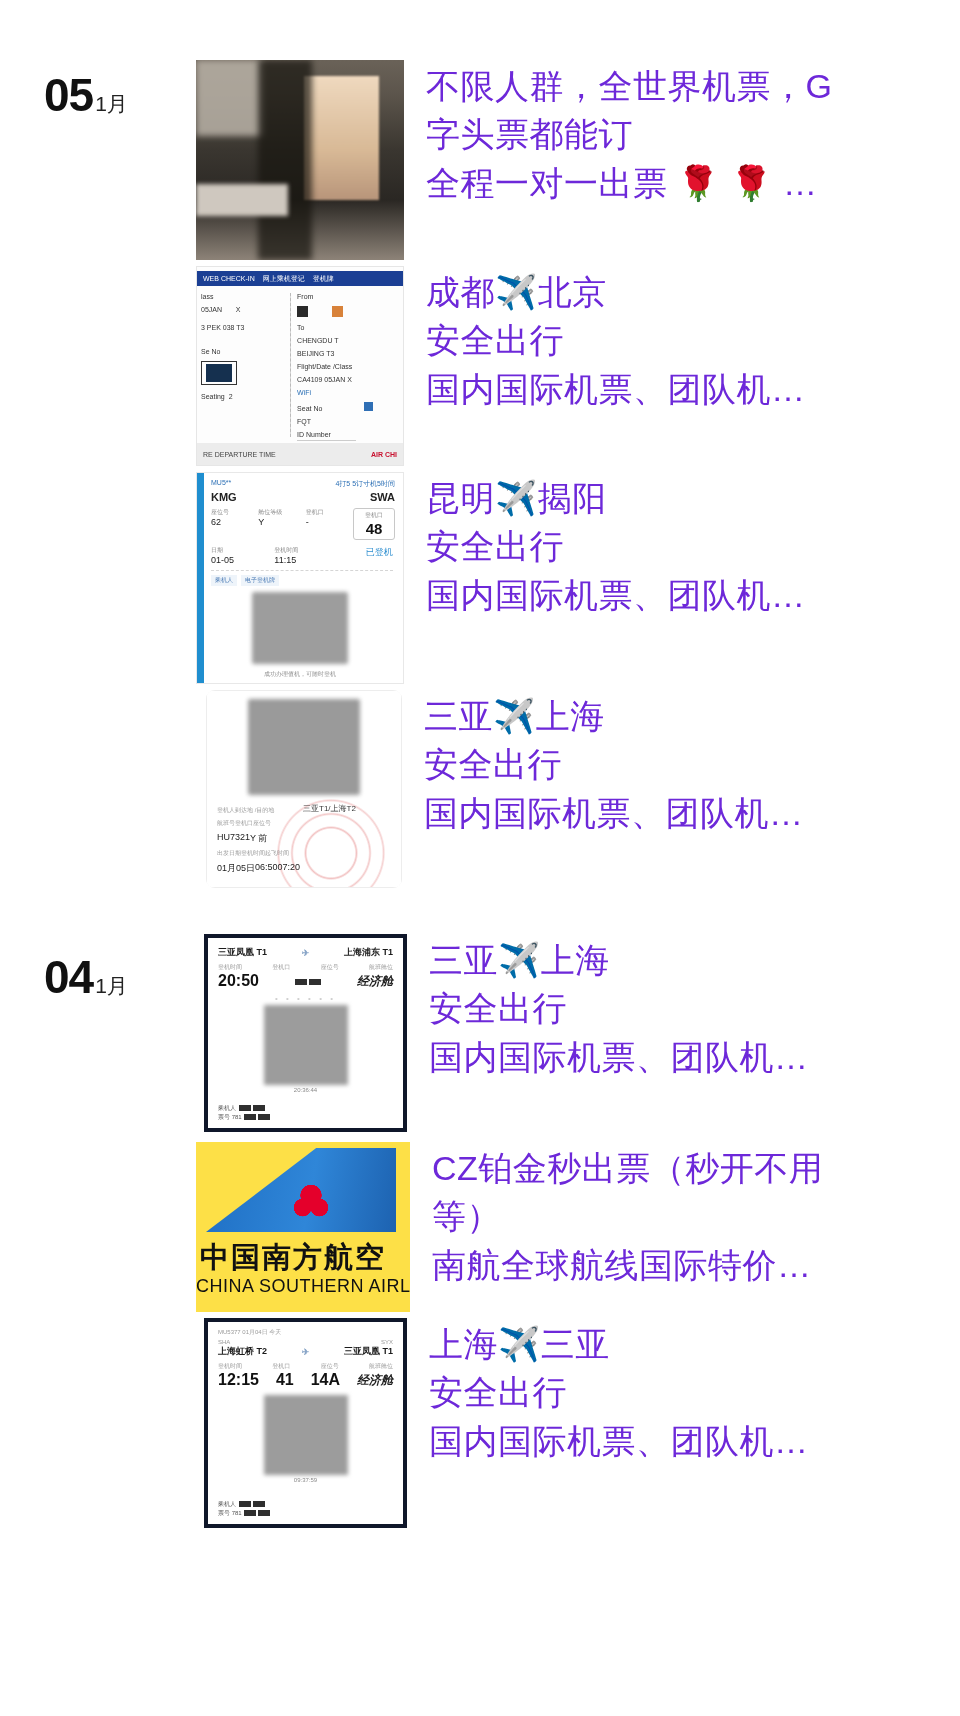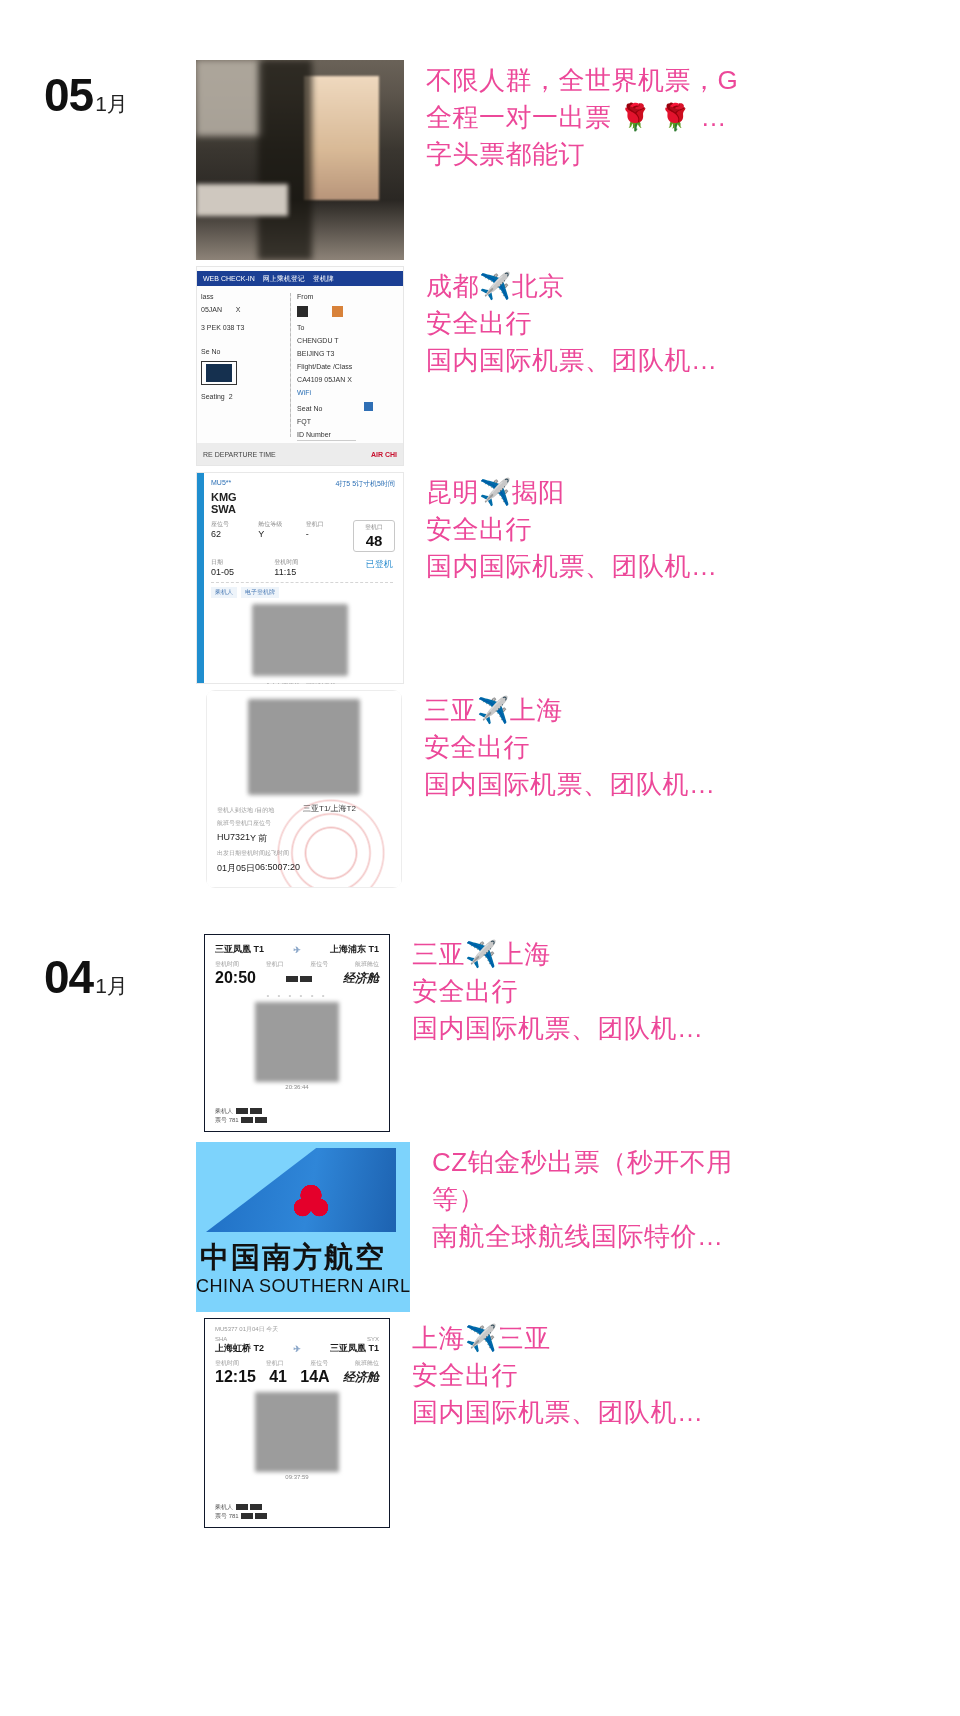--- a/index.html
+++ b/index.html
@@ -60,23 +60,23 @@
     overflow: hidden;
     background: #f2f2f2;
   }
   .texts {
     flex: 1 1 auto;
     padding-left: 22px;
     padding-top: 2px;
     box-sizing: border-box;
   }
   .line {
-    font-size: 26px;
+    font-size: 34px;
     line-height: 1.42;
-    color: #ec4899;
+    color: #6d28d9;
     white-space: nowrap;
     overflow: hidden;
     letter-spacing: 0.5px;
   }
 
   
   .t-photo {
     width: 208px;
     height: 200px;
     background:
@@ -164,21 +164,21 @@
     color: #2c2c2c;
   }
   .t-bpass .sidebar {
     position: absolute; left: 0; top: 0; bottom: 0; width: 7px; background: #1f8ecf;
   }
   .t-bpass .hdr {
     display: flex; justify-content: space-between; padding: 6px 8px 2px 14px; font-size: 7px; color: #2b6fb5;
   }
   .t-bpass .route {
     display: flex; justify-content: space-between; padding: 0 8px 3px 14px;
-    font-size: 11px; font-weight: bold; color: #222; flex-direction: column;
+    font-size: 11px; font-weight: bold; color: #222;
   }
   .t-bpass .grid3 {
     display: flex; padding: 2px 8px 0 14px; gap: 6px; align-items: flex-start;
   }
   .t-bpass .cell { flex: 1; }
   .t-bpass .lbl { color: #8a8a8a; font-size: 6px; }
   .t-bpass .val { font-size: 9px; color: #222; }
   .t-bpass .gate {
     border: 1px solid #c8c8c8; border-radius: 3px; width: 40px; text-align: center; padding: 2px 0;
   }
@@ -217,24 +217,24 @@
       radial-gradient(circle, rgba(255,255,255,0) 60%, rgba(226,120,120,.35) 62%, rgba(255,255,255,0) 64%);
   }
   .t-sanya .fields { position: absolute; left: 10px; right: 10px; bottom: 8px; }
   .t-sanya .frow { display: flex; margin-bottom: 4px; }
   .t-sanya .lbl { color: #9a9a9a; font-size: 6px; }
   .t-sanya .val { color: #222; font-size: 9px; }
   .t-sanya .toproute { position: absolute; top: 112px; left: 96px; font-size: 8px; color: #3a3a3a; }
 
   
   .t-mobile {
-    width: 186px;
+    width: 203px;
     height: 198px;
     background: #fff;
-    border: 1px solid #0f172a;
+    border: 4px solid #0f172a;
     box-sizing: border-box;
     position: relative;
     font-size: 7px;
     color: #333;
   }
   .t-mobile .r1 {
     display: flex; justify-content: space-between; align-items: center;
     padding: 8px 10px 0 10px; font-size: 9px; font-weight: bold; color: #1b1b1b;
   }
   .t-mobile .arrow { flex: 1; text-align: center; color: #8aa6c8; }
@@ -251,21 +251,21 @@
     width: 84px; height: 80px; margin: 2px auto 0 auto; background: #9c9c9c; filter: blur(2px);
   }
   .t-mobile .ts { text-align: center; font-size: 6px; color: #8a8a8a; margin-top: 2px; }
   .t-mobile .bot { position: absolute; left: 10px; bottom: 6px; font-size: 6px; color: #555; }
   .t-mobile .blk { display: inline-block; width: 12px; height: 6px; background: #2f2f2f; margin: 0 1px; vertical-align: middle; }
 
   
   .t-cz {
     width: 214px;
     height: 170px;
-    background: #7dd3fc;
+    background: #fde047;
     position: relative;
   }
   .t-cz .tail {
     position: absolute; left: 10px; top: 6px; width: 190px; height: 84px;
     background: linear-gradient(100deg, #1f6fc4 0%, #2f86d8 55%, #1d62b0 100%);
     clip-path: polygon(0% 100%, 58% 0%, 100% 0%, 100% 100%);
   }
   .t-cz .rose {
     position: absolute; left: 96px; top: 42px; width: 38px; height: 38px;
     background: #e4002b;
@@ -301,22 +301,22 @@
 
       <div class="item">
         <div class="thumb">
           <div class="t-photo">
             <div class="blur-a"></div>
             <div class="blur-b"></div>
           </div>
         </div>
         <div class="texts">
           <div class="line">不限人群，全世界机票，G</div>
+          <div class="line">字头票都能订</div>
           <div class="line">全程一对一出票 🌹 🌹 …</div>
-          <div class="line">字头票都能订</div>
         </div>
       </div>
 
       <div class="item" style="margin-top:4px;">
         <div class="thumb">
           <div class="t-webcheck">
             <div class="bar">
               <span class="seg">WEB CHECK-IN</span>
               <span class="seg">网上乘机登记</span>
               <span class="seg">登机牌</span>

